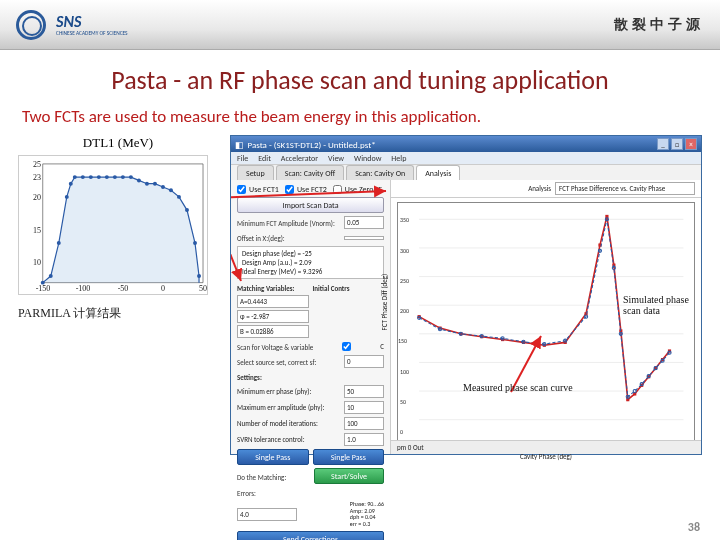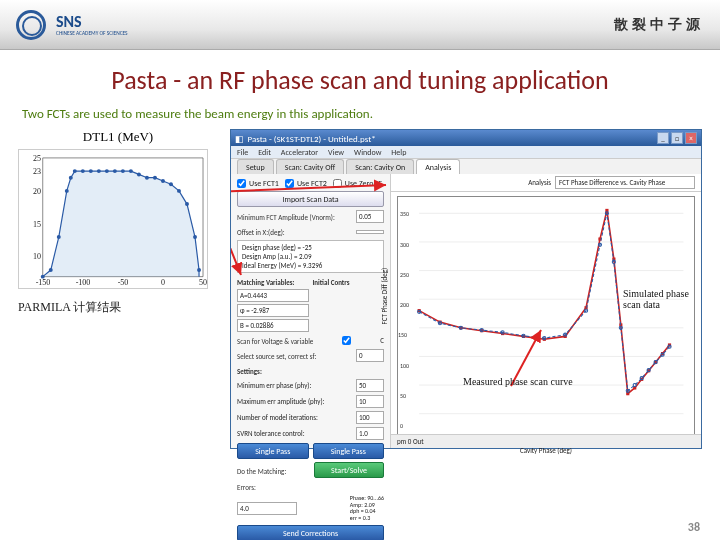--- a/index.html
+++ b/index.html
@@ -2,27 +2,27 @@
 <html><head>
 <meta charset="utf-8">
 <style>
   * { box-sizing: border-box; margin: 0; padding: 0; }
   body { width: 720px; height: 540px; font-family: Calibri, Arial, sans-serif; background: #fff; overflow: hidden; position: relative; }
   .header { height: 50px; background: linear-gradient(#fff,#e8e8e8 60%,#c8c8c8); display: flex; align-items: center; padding: 0 16px; border-bottom: 1px solid #aaa; }
   .logo { display:flex; align-items:center; gap:6px; }
   .logo .ring { width:30px; height:30px; border:3px solid #2a5a9a; border-radius:50%; position:relative; }
   .logo .ring::after { content:""; position:absolute; width:16px; height:16px; border:2px solid #2a5a9a; border-radius:50%; top:3px; left:3px; }
   .logo-txt { display:flex; flex-direction:column; line-height:1; margin-left:4px;}
-  .logo-sns { font-weight:700; color:#1a4a8a; font-size:16px;}
+  .logo-sns { font-weight:700; font-style:italic; color:#1a4a8a; font-size:16px;}
   .logo-sub { font-size:6px; color:#1a4a8a; transform:scale(0.9); transform-origin:left;}
   .header-right { margin-left:auto; text-align:right; color:#222; }
   .hr-cn { font-size:14px; font-weight:700; letter-spacing:4px; color:#333;}
   .hr-en { font-size:10px; color:#444;}
   .title { color:#8a2020; font-size:26px; text-align:center; margin:14px 0 10px; font-weight:400;}
-  .subtitle { font-size:13px; padding:0 22px 8px; color:#4d7c0f;}
+  .subtitle { font-size:17px; padding:0 22px 8px; color:#b91c1c;}
   .content { position:relative; padding:0 18px; display:flex; }
   .left-chart { width:200px; }
   .chart-title { font-family:'Times New Roman',serif; font-size:13px; text-align:center; margin-bottom:4px;}
   .plot-box { width:190px; height:140px; border:1px solid #ccc; position:relative; background:#fff; font-size:8px; font-family:'Times New Roman',serif;}
   .plot-box .yaxis { position:absolute; left:2px; top:0; height:100%; width:22px;}
   .plot-box .ylbl { position:absolute; right:2px; font-size:8px; color:#222; transform:translateY(-50%);}
   .plot-box .xaxis { position:absolute; bottom:0; left:24px; right:4px; height:12px;}
   .plot-box .xlbl { position:absolute; bottom:1px; font-size:8px; color:#222; transform:translateX(-50%);}
   .left-caption { font-family:'Times New Roman',serif; font-size:12px; margin-top:10px; color:#222;}
   .app-window { flex:1; margin-left:12px; border:1px solid #3a6aa0; background:#efefef; font-size:8px; height:320px; position:relative; color:#222;}
@@ -36,21 +36,21 @@
   .tab.active { background:#fff;}
   .appbody { display:flex; height:calc(100% - 44px); background:#fff;}
   .panel { width:160px; padding:4px 6px; border-right:1px solid #ccc; background:#f6f6f6; display:flex; flex-direction:column; gap:3px;}
   .chk { display:flex; align-items:center; gap:3px; font-size:8px;}
   .chk input { width:9px; height:9px;}
   .btn { background:linear-gradient(#fff,#dde); border:1px solid #99a; padding:2px 4px; font-size:8px; text-align:center; border-radius:2px;}
   .btn.blue { background:linear-gradient(#4a8ad6,#2a5aa6); color:#fff; border-color:#1a4a8a;}
   .btn.green { background:linear-gradient(#5aca7a,#2a9a4a); color:#fff; border-color:#1a7a3a;}
   .sec-lbl { font-size:7px; margin-top:2px; color:#333;}
   .irow { display:flex; justify-content:space-between; align-items:center; font-size:7px;}
-  .irow .inp { width:28px; border:1px solid #aaa; background:#fff; padding:1px 2px; font-size:7px;}
+  .irow .inp { width:40px; border:1px solid #aaa; background:#fff; padding:1px 2px; font-size:7px;}
   .drop { border:1px solid #aaa; background:#fff; padding:1px 2px; font-size:7px; width:100%;}
   .design-box { background:#fff; border:1px solid #bbb; padding:2px 4px; font-size:7px; line-height:1.3;}
   .split { display:flex; gap:4px;}
   .split .col { flex:1; display:flex; flex-direction:column; gap:2px;}
   .chart-area { flex:1; display:flex; flex-direction:column;}
   .chart-head { display:flex; justify-content:space-between; font-size:7px; padding:2px 6px; border-bottom:1px solid #ccc;}
   .right-dd { display:flex; gap:4px; align-items:center; font-size:7px;}
   .right-dd .dd { border:1px solid #aaa; background:#fff; padding:1px 3px; width:140px;}
   .graph { flex:1; position:relative; margin:4px 6px; border:1px solid #888; background:#fff;}
   .graph-svg { position:absolute; inset:0;}

